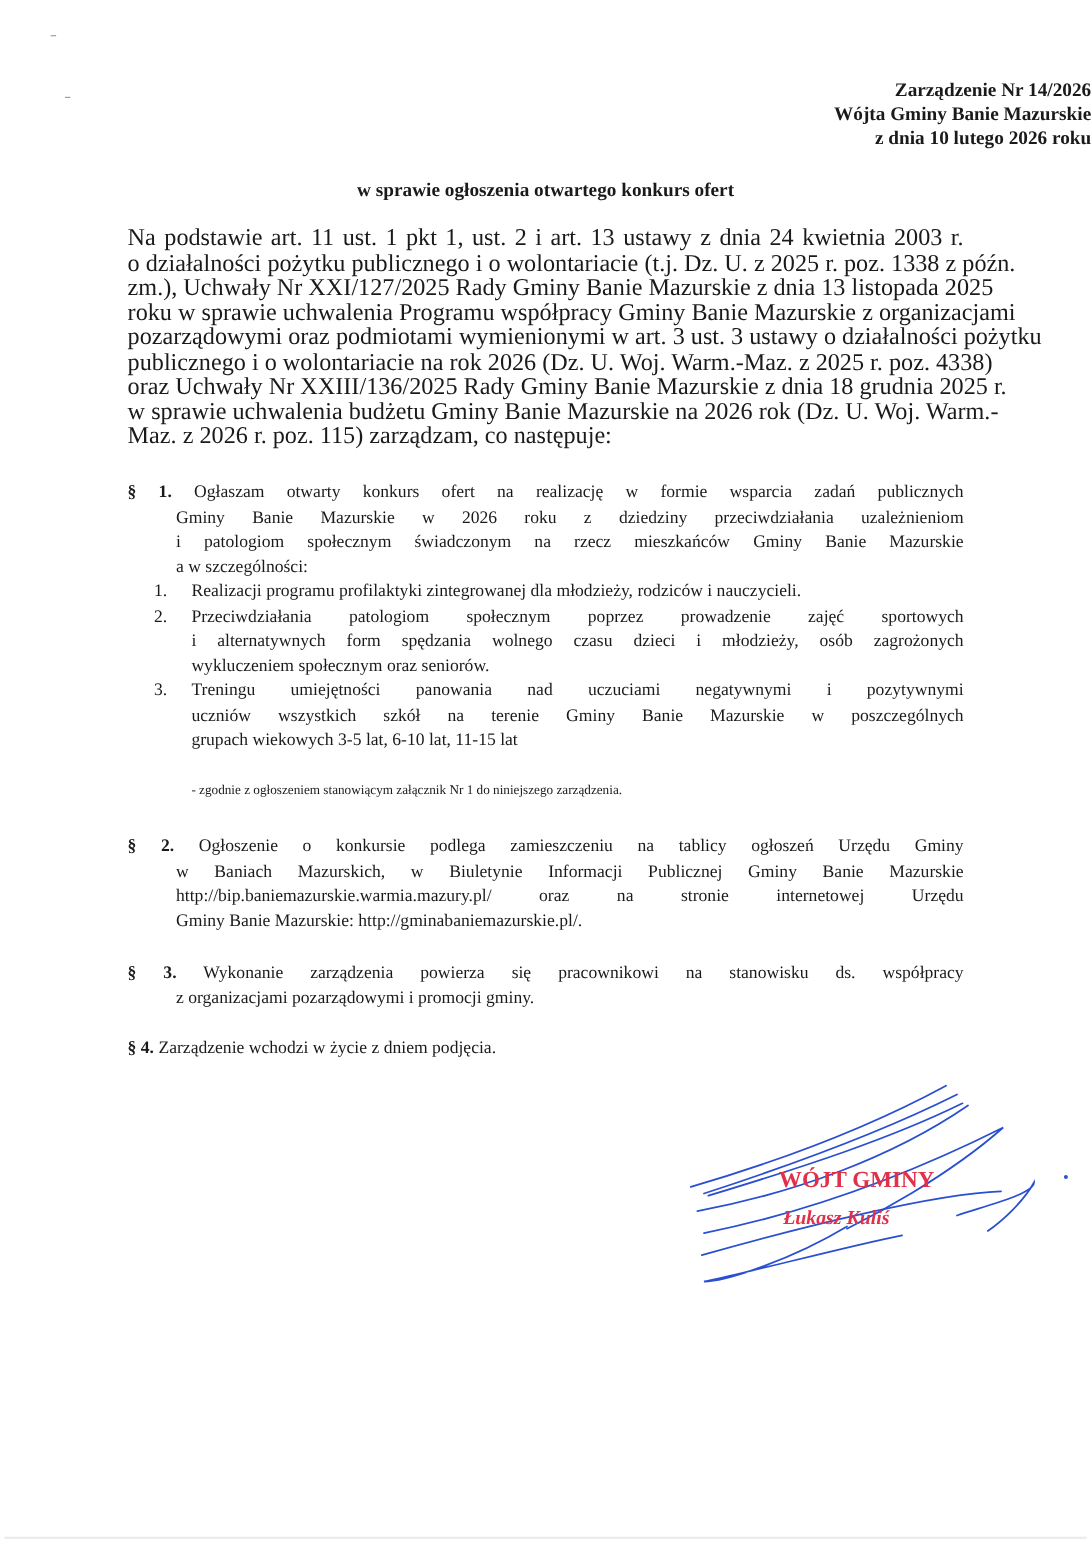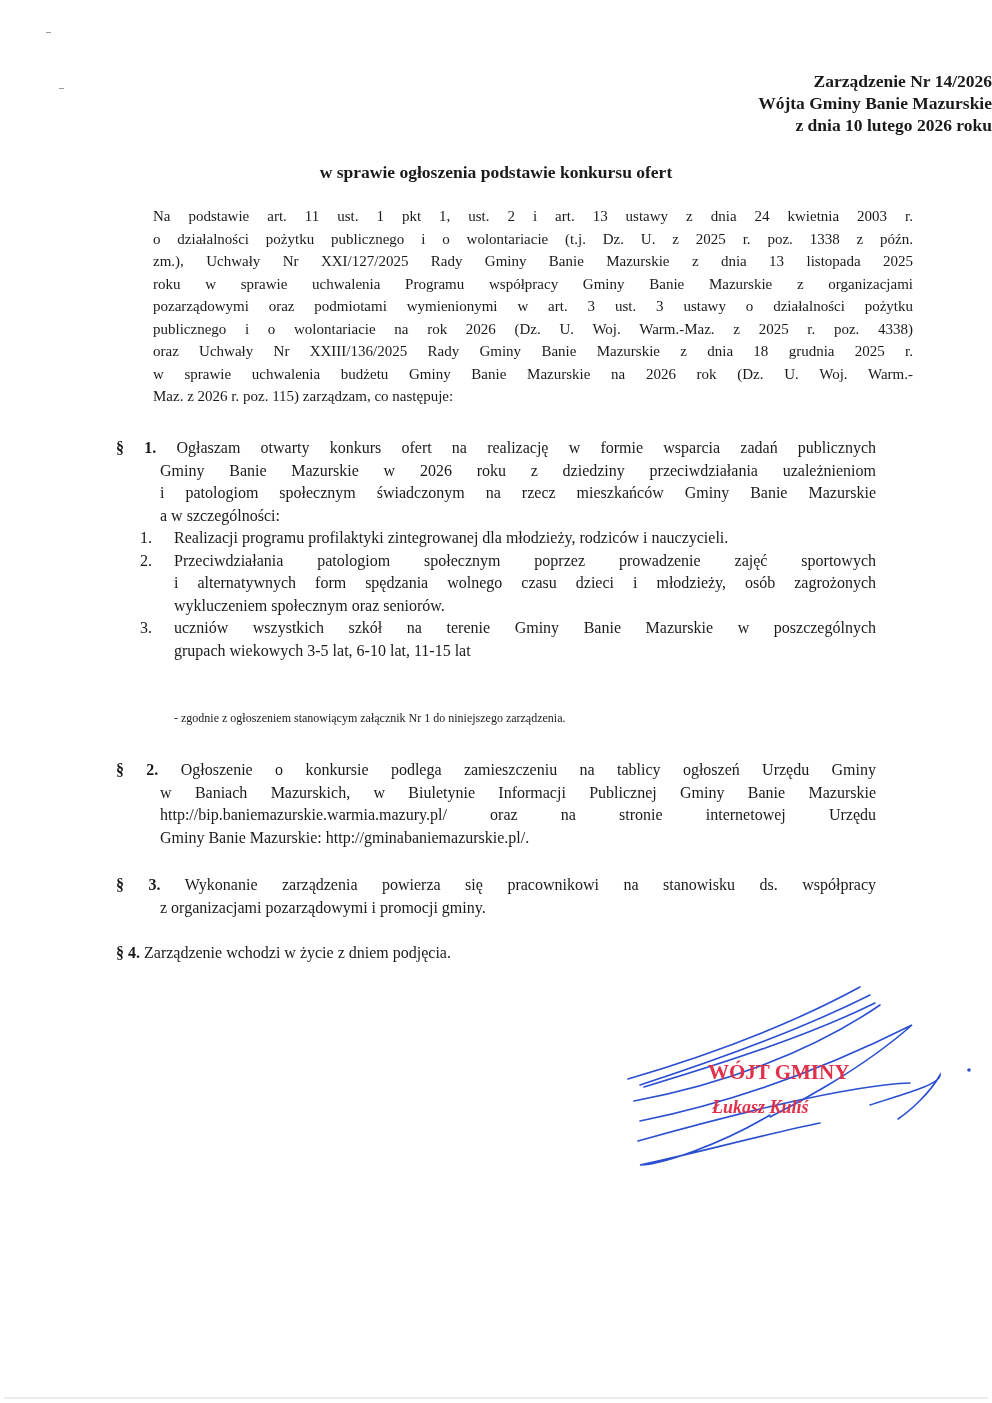--- a/index.html
+++ b/index.html
@@ -3,22 +3,22 @@
   <meta charset="utf-8">
   <style>
     html, body { margin: 0; padding: 0; background: #ffffff; }
     body { width: 992px; height: 1403px; position: relative; overflow: hidden;
       font-family: "Liberation Serif", "DejaVu Serif", serif; color: #1a1a1a; }
     .speck { position: absolute; width: 5px; height: 1px; background: #9a9a9a; }
     .header { position: absolute; left: 0; width: 992px; text-align: center; font-weight: bold; }
     .h-line { font-size: 17.5px; line-height: 22px; text-align: right; }
     .subject { position: absolute; top: 162px; left: 0; width: 992px; text-align: center;
       font-weight: bold; font-size: 17.5px; }
-    .para { position: absolute; left: 116px; width: 760px; font-size: 15px; line-height: 22.5px;
-      text-align: justify; margin-left: 37px; }
+    .para { position: absolute; left: 116px; width: 760px; font-size: 22px; line-height: 22.5px;
+      text-align: justify; }
     .para .ln { display: block; text-align: justify; text-align-last: justify; white-space: nowrap; }
     .para .ln.last { text-align-last: left; }
     .sect { position: absolute; left: 116px; width: 760px; font-size: 16px; line-height: 22.5px; }
     .sect .mark { font-weight: bold; }
     .sect .ln { display: block; text-align: justify; text-align-last: justify; white-space: nowrap; }
     .sect .ln.last { text-align-last: left; }
     .sect .ind { padding-left: 44px; }
     .litem { position: relative; }
     .litem .num { position: absolute; left: 24px; }
     .litem .body { padding-left: 58px; }
@@ -31,21 +31,21 @@
 
 <div class="speck" style="left:46px;top:32px;"></div>
 <div class="speck" style="left:59px;top:88px;"></div>
 
 <div class="header" style="top:70px;">
   <div class="h-line">Zarządzenie Nr 14/2026</div>
   <div class="h-line">Wójta Gminy Banie Mazurskie</div>
   <div class="h-line">z dnia 10 lutego 2026 roku</div>
 </div>
 
-<div class="subject">w sprawie ogłoszenia podstawie konkursu ofert</div>
+<div class="subject">w sprawie ogłoszenia otwartego konkurs ofert</div>
 
 <div class="para" style="top:205px;">
   <span class="ln">Na podstawie art. 11 ust. 1 pkt 1, ust. 2 i art. 13 ustawy z dnia 24 kwietnia 2003 r.</span>
   <span class="ln">o działalności pożytku publicznego i o wolontariacie (t.j. Dz. U. z 2025 r. poz. 1338 z późn.</span>
   <span class="ln">zm.), Uchwały Nr XXI/127/2025 Rady Gminy Banie Mazurskie z dnia 13 listopada 2025</span>
   <span class="ln">roku w sprawie uchwalenia Programu współpracy Gminy Banie Mazurskie z organizacjami</span>
   <span class="ln">pozarządowymi oraz podmiotami wymienionymi w art. 3 ust. 3 ustawy o działalności pożytku</span>
   <span class="ln">publicznego i o wolontariacie na rok 2026 (Dz. U. Woj. Warm.-Maz. z 2025 r. poz. 4338)</span>
   <span class="ln">oraz Uchwały Nr XXIII/136/2025 Rady Gminy Banie Mazurskie z dnia 18 grudnia 2025 r.</span>
   <span class="ln">w sprawie uchwalenia budżetu Gminy Banie Mazurskie na 2026 rok (Dz. U. Woj. Warm.-</span>
@@ -68,20 +68,21 @@
     <span class="num">2.</span>
     <div class="body">
       <span class="ln">Przeciwdziałania patologiom społecznym poprzez prowadzenie zajęć sportowych</span>
       <span class="ln">i alternatywnych form spędzania wolnego czasu dzieci i młodzieży, osób zagrożonych</span>
       <span class="ln last">wykluczeniem społecznym oraz seniorów.</span>
     </div>
   </div>
   <div class="litem">
     <span class="num">3.</span>
     <div class="body">
+      <span class="ln">Treningu umiejętności panowania nad uczuciami negatywnymi i pozytywnymi</span>
       <span class="ln">uczniów wszystkich szkół na terenie Gminy Banie Mazurskie w poszczególnych</span>
       <span class="ln last">grupach wiekowych 3-5 lat, 6-10 lat, 11-15 lat</span>
     </div>
   </div>
 </div>
 
 <div class="note">- zgodnie z ogłoszeniem stanowiącym załącznik Nr 1 do niniejszego zarządzenia.</div>
 
 <div class="sect" style="top:759px;">
   <span class="ln"><span class="mark">§ 2.</span> <span>Ogłoszenie o konkursie podlega zamieszczeniu na tablicy ogłoszeń Urzędu Gminy</span></span>

